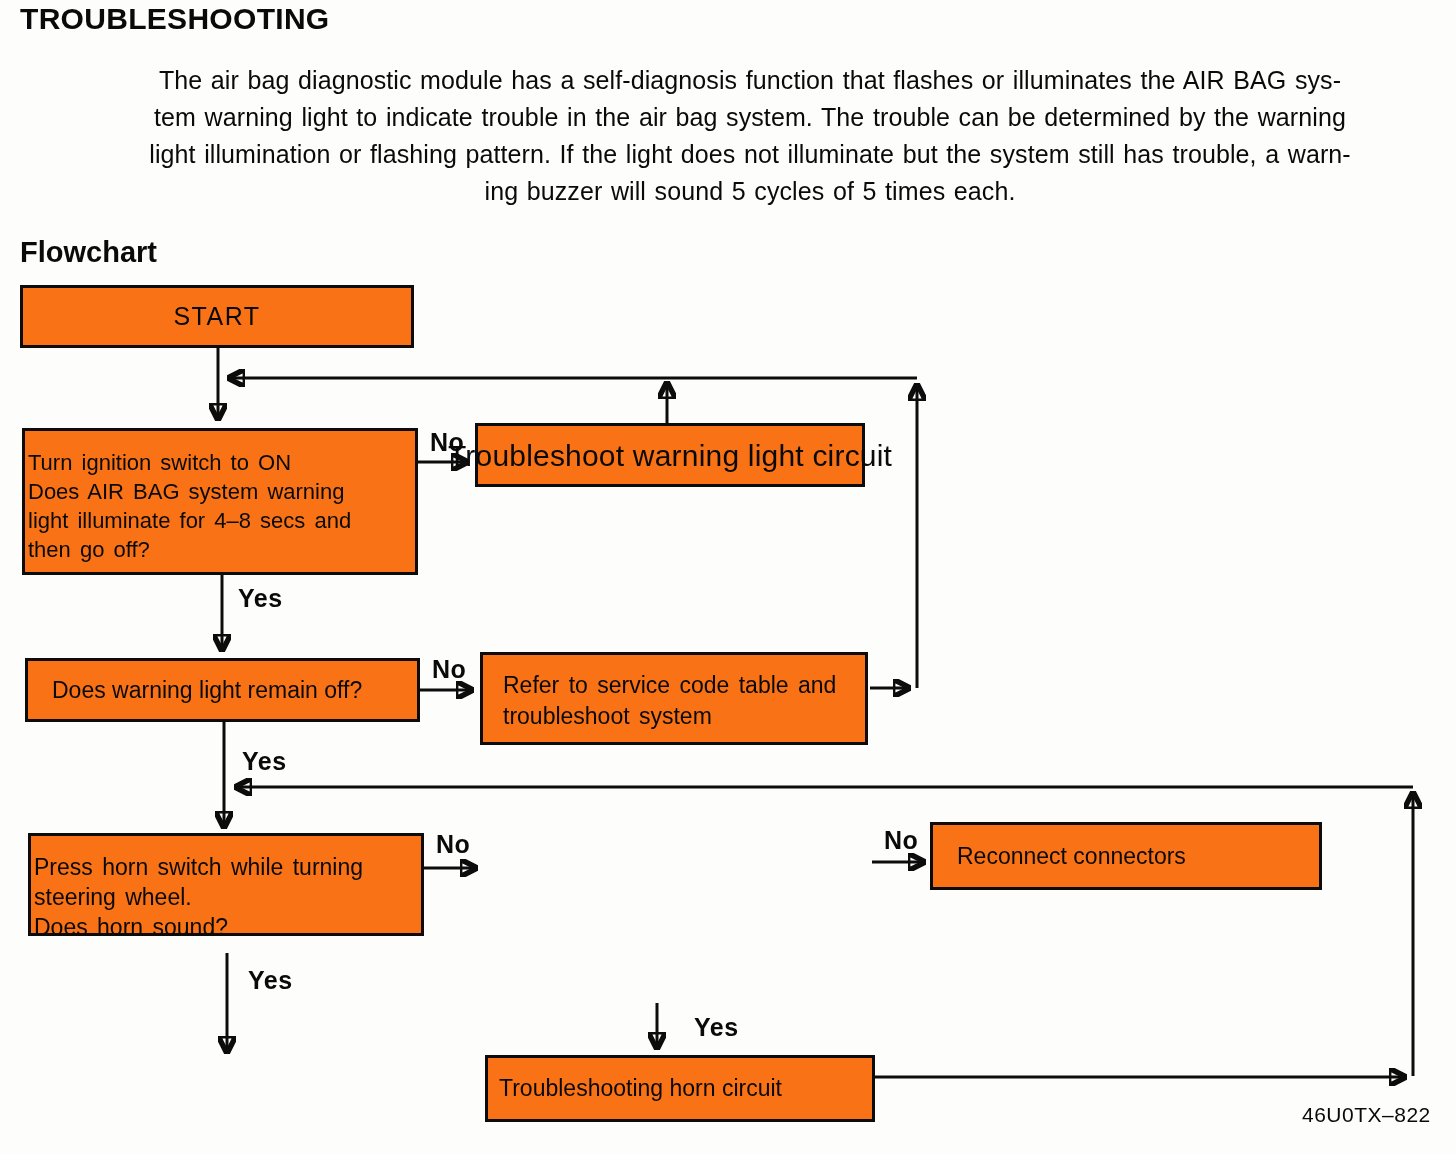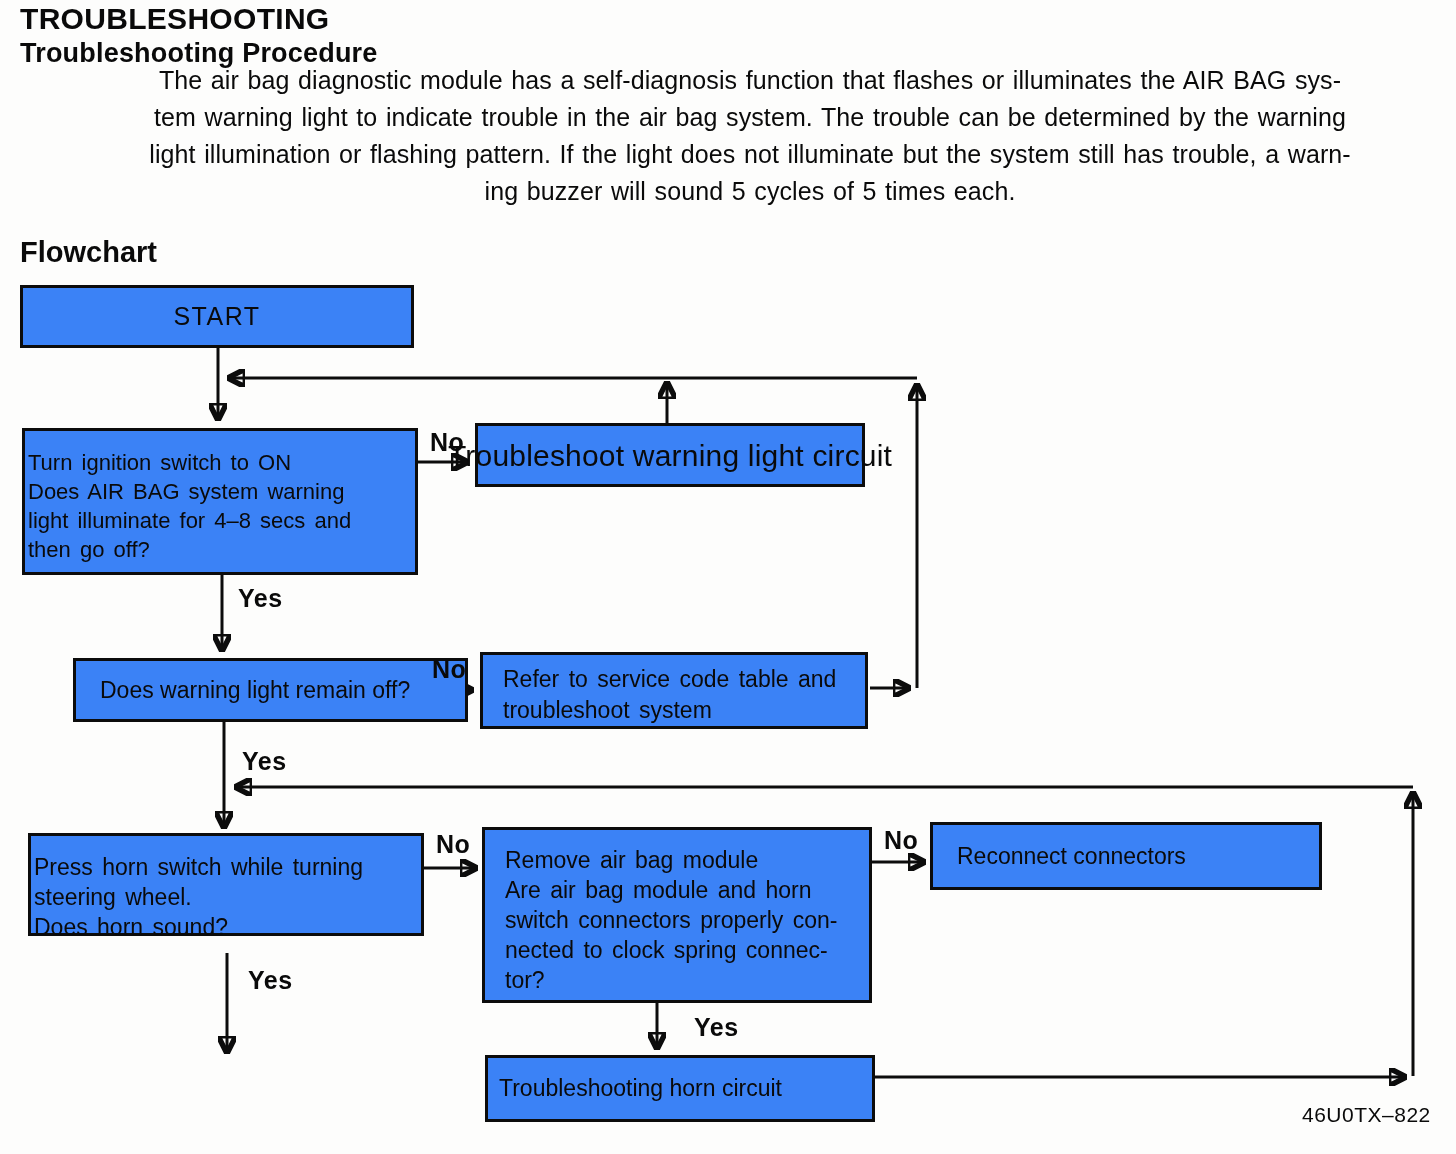--- a/index.html
+++ b/index.html
@@ -11,41 +11,40 @@
   .abs { position:absolute;text-align:center; }
   .h1 { font-size:30px; font-weight:bold; letter-spacing:.3px; }
   .h2 { font-size:27px; font-weight:bold; letter-spacing:.2px; }
   .h3 { font-size:29px; font-weight:bold; }
   .intro {
     font-size:25px; line-height:37px; white-space:pre-line;
     width:1390px; word-spacing:1.5px; letter-spacing:.1px;
   }
   .node {
     position:absolute; box-sizing:border-box;
-    border:3px solid #0c0c0c; background:#3b82f6;
+    border:3px solid #0c0c0c; background:#f97316;
     white-space:pre; font-size:22px; line-height:29px;
     color:#0a0a0a;
   }
   .center { display:flex; align-items:center; justify-content:center;
             font-size:25px; letter-spacing:1.5px; }
   .vcenter { display:flex; align-items:center; }
   .pad { padding:14px 3px; }
   .wide { word-spacing:3px; }
   .lbl { position:absolute; font-weight:bold; font-size:25px; letter-spacing:.5px; }
   .figcode { position:absolute; font-size:21px; letter-spacing:.5px; }
   svg.wires { position:absolute; left:0; top:0; }
   svg.wires path { stroke:#0c0c0c; stroke-width:3; fill:none; }
 </style>
 </head>
 <body>
 
 <div class="page">
 
   <div class="abs h1" style="left:20px; top:2px;">TROUBLESHOOTING</div>
-  <div class="abs h2" style="left:20px; top:38px;">Troubleshooting Procedure</div>
   <div class="abs intro" style="left:55px; top:62px;">The air bag diagnostic module has a self-diagnosis function that flashes or illuminates the AIR BAG sys-
 tem warning light to indicate trouble in the air bag system. The trouble can be determined by the warning
 light illumination or flashing pattern. If the light does not illuminate but the system still has trouble, a warn-
 ing buzzer will sound 5 cycles of 5 times each.</div>
   <div class="abs h3" style="left:20px; top:236px;">Flowchart</div>
 
   <svg class="wires" width="1456" height="1154" viewBox="0 0 1456 1154">
     <defs>
       <marker id="ah" viewBox="0 0 10 10" refX="8.5" refY="5" markerWidth="6" markerHeight="6" orient="auto-start-reverse">
         <path d="M0,0 L10,5 L0,10 z" fill="#0c0c0c" stroke="none"></path>
@@ -78,34 +77,29 @@
 
   <div class="node center" style="left:20px; top:285px; width:394px; height:63px;">START</div>
 
   <div class="node pad wide" style="left:22px; top:428px; width:396px; height:147px; padding-top:17px;">Turn ignition switch to ON
 Does AIR BAG system warning
 light illuminate for 4–8 secs and
 then go off?</div>
 
   <div class="node center" style="left:475px; top:423px; width:390px; height:64px; font-size:30px; letter-spacing:.2px;">Troubleshoot warning light circuit</div>
 
-  <div class="node vcenter" style="left:25px; top:658px; width:395px; height:64px; padding-left:24px; font-size:23px;margin-left:48px;">Does warning light remain off?</div>
+  <div class="node vcenter" style="left:25px; top:658px; width:395px; height:64px; padding-left:24px; font-size:23px;">Does warning light remain off?</div>
 
-  <div class="node wide" style="left:480px; top:652px; width:388px; height:77px; padding:9px 20px; font-size:23px; line-height:31px;">Refer to service code table and
+  <div class="node wide" style="left:480px; top:652px; width:388px; height:93px; padding:15px 20px; font-size:23px; line-height:31px;">Refer to service code table and
 troubleshoot system</div>
 
   <div class="node pad wide" style="left:28px; top:833px; width:396px; height:103px; padding-top:16px; font-size:23px; line-height:30px;">Press horn switch while turning
 steering wheel.
 Does horn sound?</div>
 
-  <div class="node wide" style="left:482px; top:827px; width:390px; height:176px; padding:15px 20px; font-size:23px; line-height:30px;">Remove air bag module
-Are air bag module and horn
-switch connectors properly con-
-nected to clock spring connec-
-tor?</div>
 
   <div class="node vcenter" style="left:930px; top:822px; width:392px; height:68px; padding-left:24px; font-size:23px;">Reconnect connectors</div>
 
 
   <div class="node vcenter" style="left:485px; top:1055px; width:390px; height:67px; padding-left:11px; font-size:23px;">Troubleshooting horn circuit</div>
 
   <div class="lbl" style="left:430px; top:428px;">No</div>
   <div class="lbl" style="left:238px; top:584px;">Yes</div>
   <div class="lbl" style="left:432px; top:655px;">No</div>
   <div class="lbl" style="left:242px; top:747px;">Yes</div>

